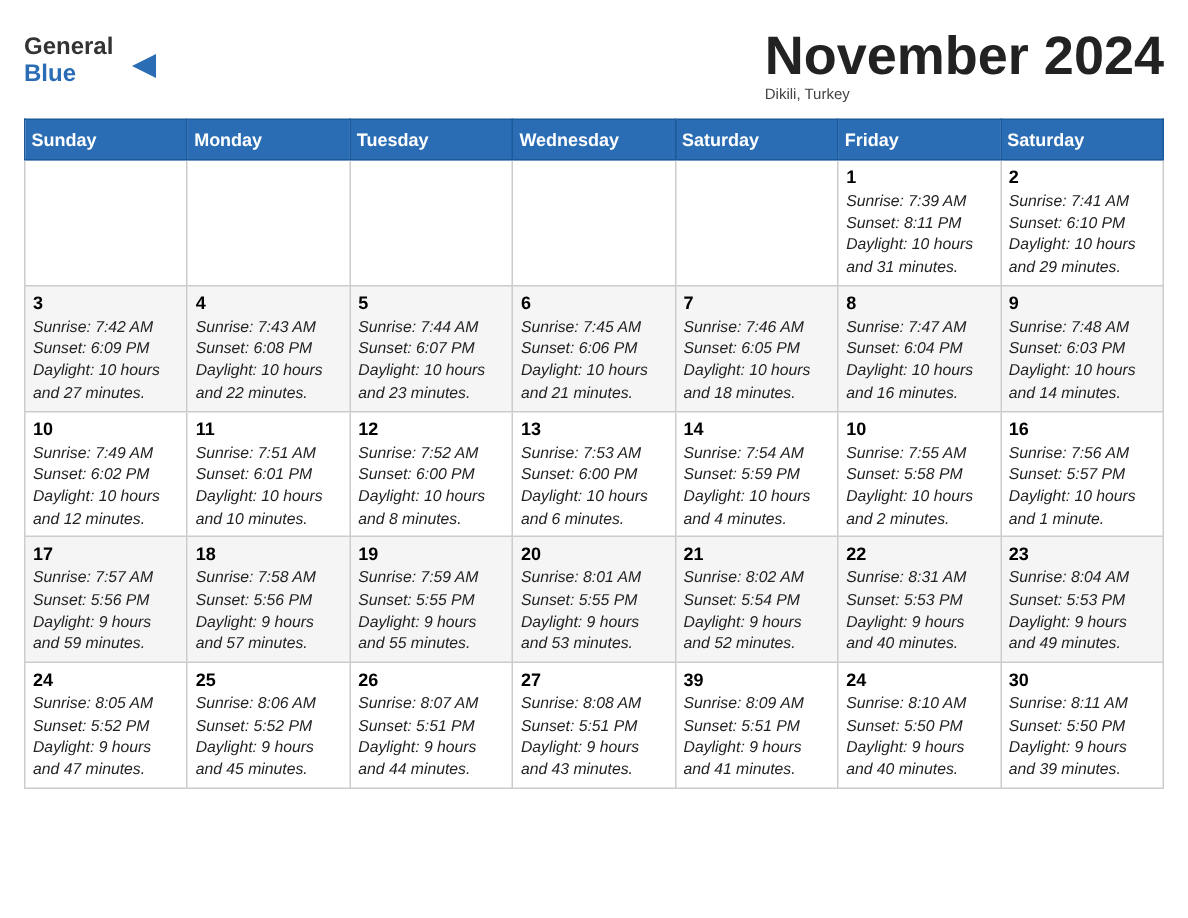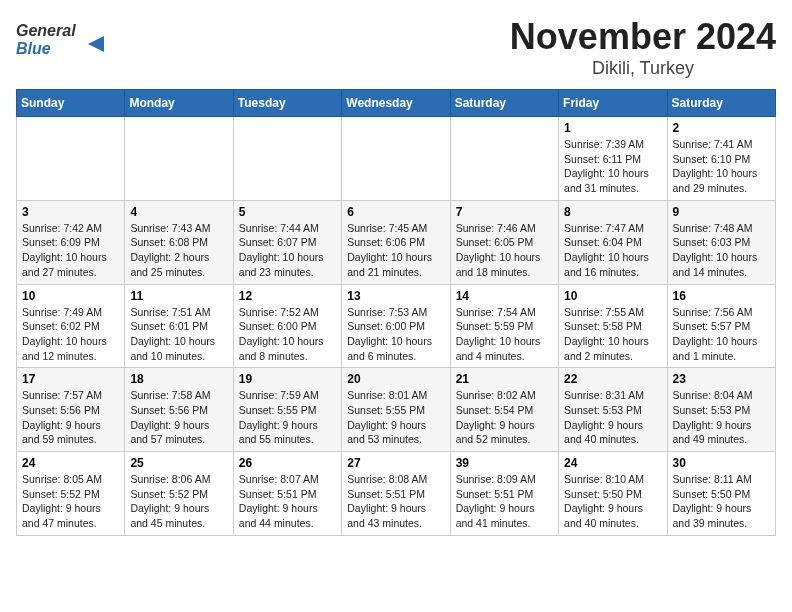--- a/index.html
+++ b/index.html
@@ -12,37 +12,36 @@
     }
     .header {
       display: flex;
       justify-content: space-between;
       align-items: flex-start;
       margin-bottom: 10px;
     }
     .logo {
       display: flex;
       align-items: flex-start;
-      font-style: italic;
     }
     .logo-text {
       font-size: 18px;
       font-weight: bold;
       line-height: 1.1;
     }
     .title-block {
-      text-align: center;
+      text-align: left;
     }
     .month-title {
       font-size: 36px;
       font-weight: bold;
       color: #222;
     }
     .location {
-      font-size: 18px;
+      font-size: 10px;
       color: #444;
     }
     .calendar {
       width: 100%;
       border-collapse: collapse;
       font-size: 11px;
     }
     .calendar th {
       background: #2a6db5;
       color: #fff;
@@ -73,20 +72,21 @@
     .day-num {
       font-weight: bold;
       font-size: 12px;
       margin-bottom: 2px;
       display: block;
     }
     .day-info {
       font-size: 10.5px;
       color: #222;
       line-height: 1.4;
+      font-style: italic;
     }
     .empty-cell {
       background: #fff;
     }
   </style>
 </head>
 <body>
 
 <div class="header">
   <div class="logo">
@@ -121,35 +121,35 @@
   </thead>
   <tbody id="calendar-body">
   <tr>
         <td class="empty-cell"></td>
         <td class="empty-cell"></td>
         <td class="empty-cell"></td>
         <td class="empty-cell"></td>
         <td class="empty-cell"></td>
         <td>
           <span class="day-num">1</span>
-          <div class="day-info"><span>Sunrise: 7:39 AM</span><br><span>Sunset: 6:11 PM</span><br><span>Daylight: 10 hours and 31 minutes.</span></div>
+          <div class="day-info"><span>Sunrise: 7:39 AM</span><br><span>Sunset: 8:11 PM</span><br><span>Daylight: 10 hours and 31 minutes.</span></div>
         </td>
         <td>
           <span class="day-num">2</span>
           <div class="day-info"><span>Sunrise: 7:41 AM</span><br><span>Sunset: 6:10 PM</span><br><span>Daylight: 10 hours and 29 minutes.</span></div>
         </td>
       </tr>
       <tr>
         <td>
           <span class="day-num">3</span>
           <div class="day-info"><span>Sunrise: 7:42 AM</span><br><span>Sunset: 6:09 PM</span><br><span>Daylight: 10 hours and 27 minutes.</span></div>
         </td>
         <td>
           <span class="day-num">4</span>
-          <div class="day-info"><span>Sunrise: 7:43 AM</span><br><span>Sunset: 6:08 PM</span><br><span>Daylight: 2 hours and 25 minutes.</span></div>
+          <div class="day-info"><span>Sunrise: 7:43 AM</span><br><span>Sunset: 6:08 PM</span><br><span>Daylight: 10 hours and 22 minutes.</span></div>
         </td>
         <td>
           <span class="day-num">5</span>
           <div class="day-info"><span>Sunrise: 7:44 AM</span><br><span>Sunset: 6:07 PM</span><br><span>Daylight: 10 hours and 23 minutes.</span></div>
         </td>
         <td>
           <span class="day-num">6</span>
           <div class="day-info"><span>Sunrise: 7:45 AM</span><br><span>Sunset: 6:06 PM</span><br><span>Daylight: 10 hours and 21 minutes.</span></div>
         </td>
         <td>

